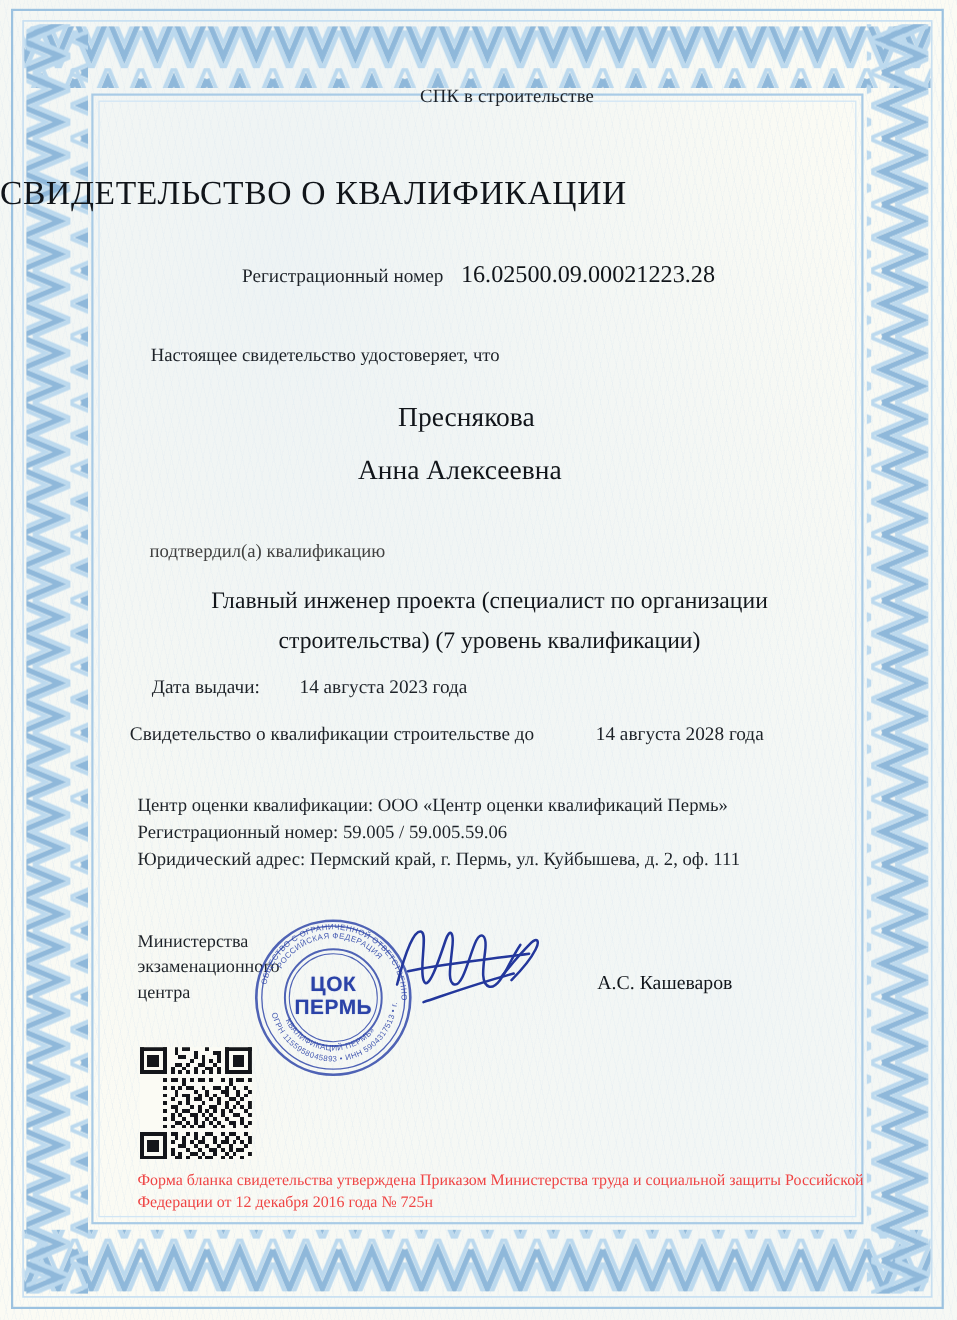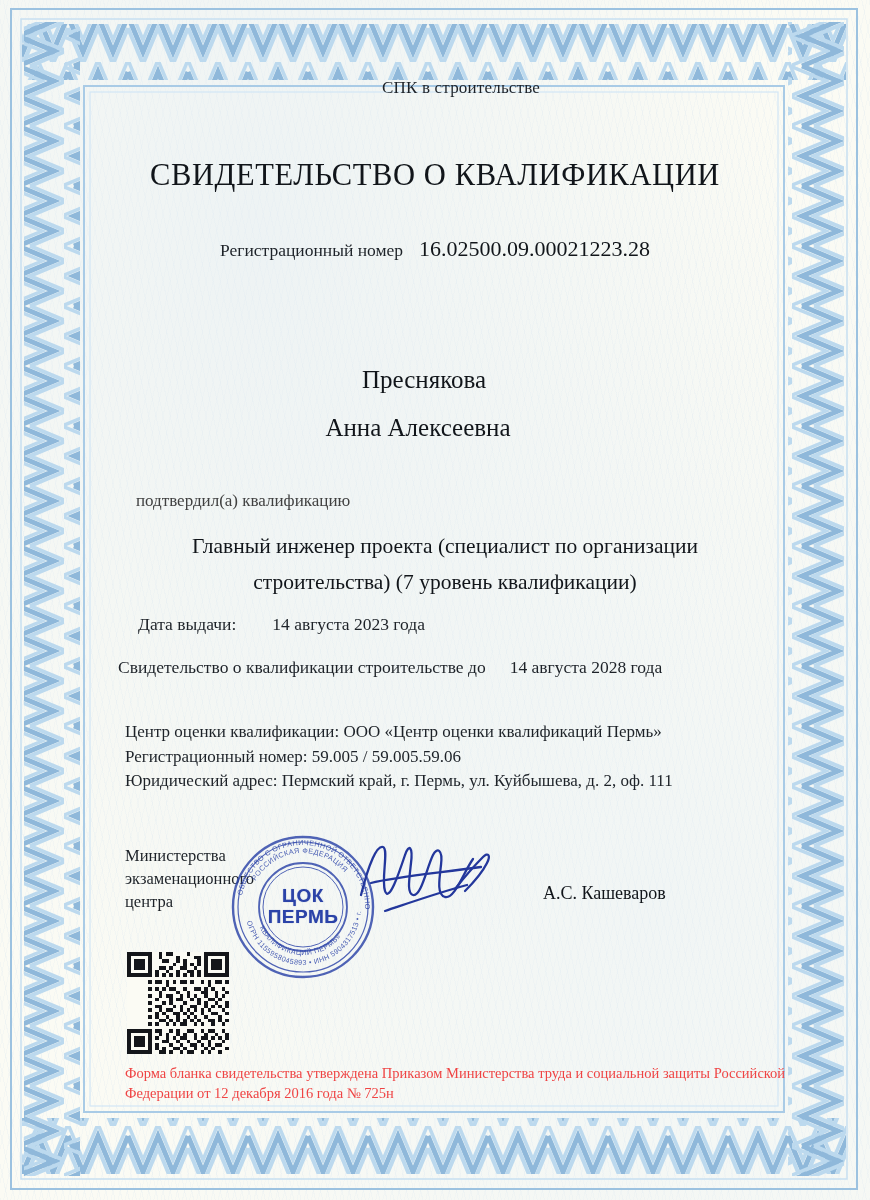--- a/index.html
+++ b/index.html
@@ -65,21 +65,20 @@
     letter-spacing: 0.2px;
     color: #1d2228;
     padding-left: 26px;
   }
 
   .doc-title {
     position: absolute;
     top: 158px;
     left: 0;
     width: 870px;
-    text-align: center;
     font-size: 30.5px;
     letter-spacing: 0.6px;
     color: #11151a;
   }
 
   .reg-row {
     position: absolute;
     top: 236px;
     left: 0;
     width: 870px;
@@ -156,21 +155,21 @@
   .issue-row .val { margin-left: 36px; margin-top: 19px; }
 
   .valid-row {
     position: absolute;
     top: 657px;
     left: 118px;
     font-size: 17.5px;
     color: #1d2228;
     white-space: nowrap;
   }
-  .valid-row .val { margin-left: 24px; }
+  .valid-row .val { margin-left: 56px; }
 
   .center-block {
     position: absolute;
     top: 720px;
     left: 125px;
     font-size: 17px;
     line-height: 24.5px;
     color: #1d2228;
   }
 
@@ -287,20 +286,21 @@
   <div class="content">
 
     <div class="council">СПК в строительстве</div>
 
     <div class="doc-title">СВИДЕТЕЛЬСТВО О КВАЛИФИКАЦИИ</div>
 
     <div class="reg-row">
       <span class="reg-label">Регистрационный номер</span><span class="reg-value">16.02500.09.00021223.28</span>
     </div>
 
+    <div class="certifies">Настоящее свидетельство удостоверяет, что</div>
 
     <div class="surname">Преснякова</div>
     <div class="firstname">Анна Алексеевна</div>
 
     <div class="confirmed">подтвердил(а) квалификацию</div>
 
     <div class="qualification">Главный инженер проекта (специалист по организации строительства) (7 уровень квалификации)</div>
 
     <div class="issue-row">
       <span>Дата выдачи:</span><span class="val">14 августа 2023 года</span>

